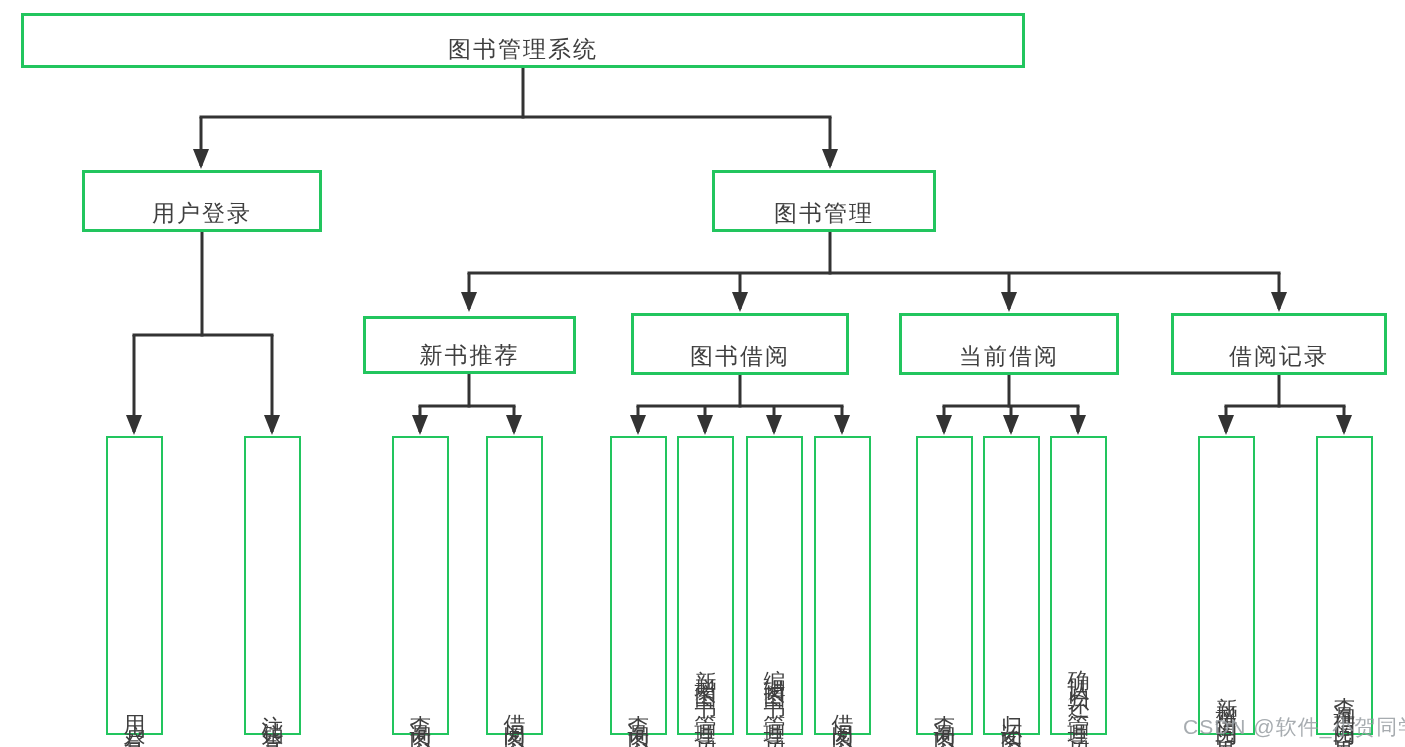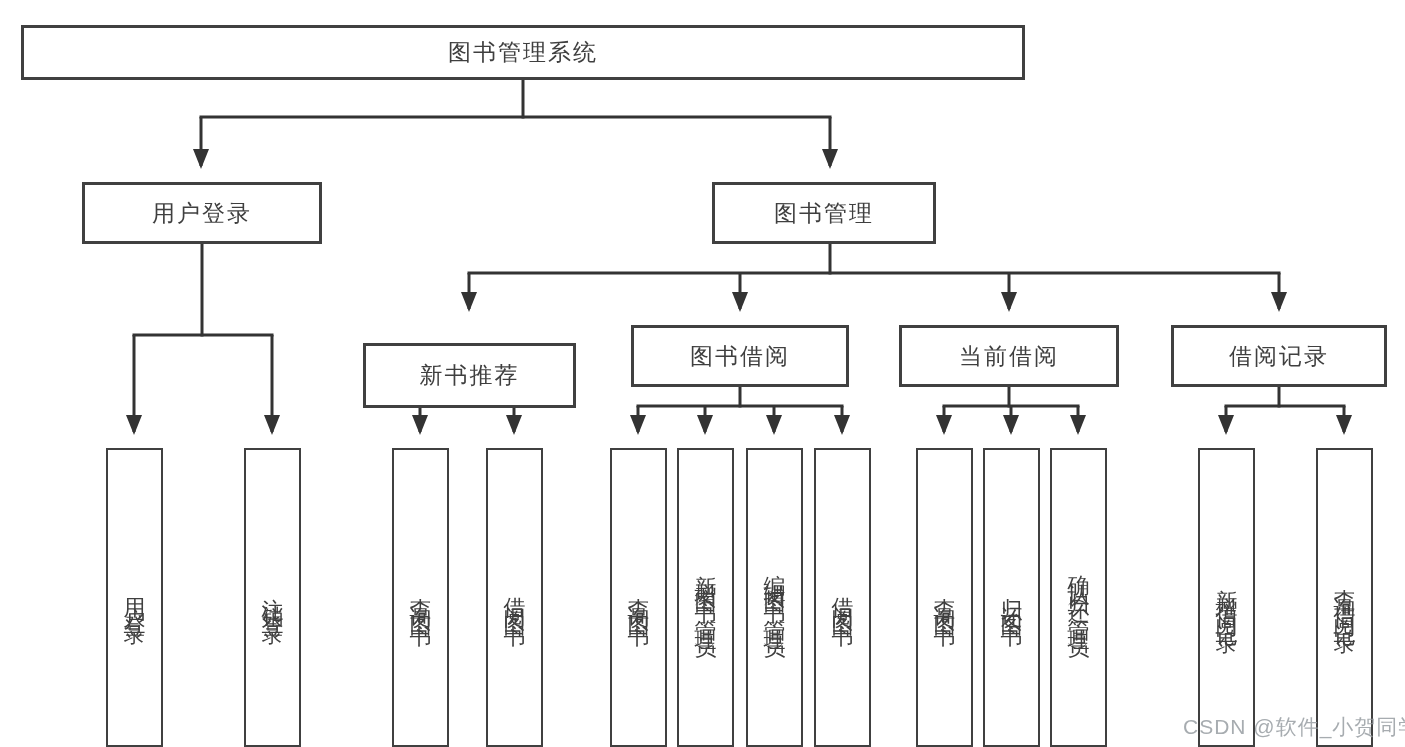--- a/index.html
+++ b/index.html
@@ -7,25 +7,24 @@
     position:relative;
     width:1405px;height:747px;
     background:#ffffff;
     font-family:"Liberation Sans",sans-serif;
     overflow:hidden;
   }
   #wires{position:absolute;left:0;top:0;width:1405px;height:747px;pointer-events:none;}
   .node{
     position:absolute;
     background:#ffffff;
-    border:3px solid #404040;
+    border:3px solid #22c55e;
     box-sizing:border-box;
-    display:flex;align-items:center;justify-content:center;
+    display:flex;align-items:flex-end;justify-content:center;
     color:#3f3f3f;
-    margin-top:12px;
   }
   .h .lbl{
     font-size:23px;
     letter-spacing:2px;
     white-space:nowrap;
   }
   .v{border-width:2.5px;}
   .v .lbl{
     writing-mode:vertical-rl;
     text-orientation:mixed;
@@ -103,21 +102,21 @@
     <span class="lbl">图书管理系统</span>
   </div>
 
   <div class="node h" style="left:82px;top:170px;width:240px;height:62px">
     <span class="lbl">用户登录</span>
   </div>
   <div class="node h" style="left:712px;top:170px;width:224px;height:62px">
     <span class="lbl">图书管理</span>
   </div>
 
-  <div class="node h" style="left:363px;top:331px;width:213px;height:65px">
+  <div class="node h" style="left:363px;top:316px;width:213px;height:58px">
     <span class="lbl">新书推荐</span>
   </div>
   <div class="node h" style="left:899px;top:313px;width:220px;height:62px">
     <span class="lbl">当前借阅</span>
   </div>
   <div class="node h" style="left:631px;top:313px;width:218px;height:62px">
     <span class="lbl">图书借阅</span>
   </div>
   <div class="node h" style="left:1171px;top:313px;width:216px;height:62px">
     <span class="lbl">借阅记录</span>

